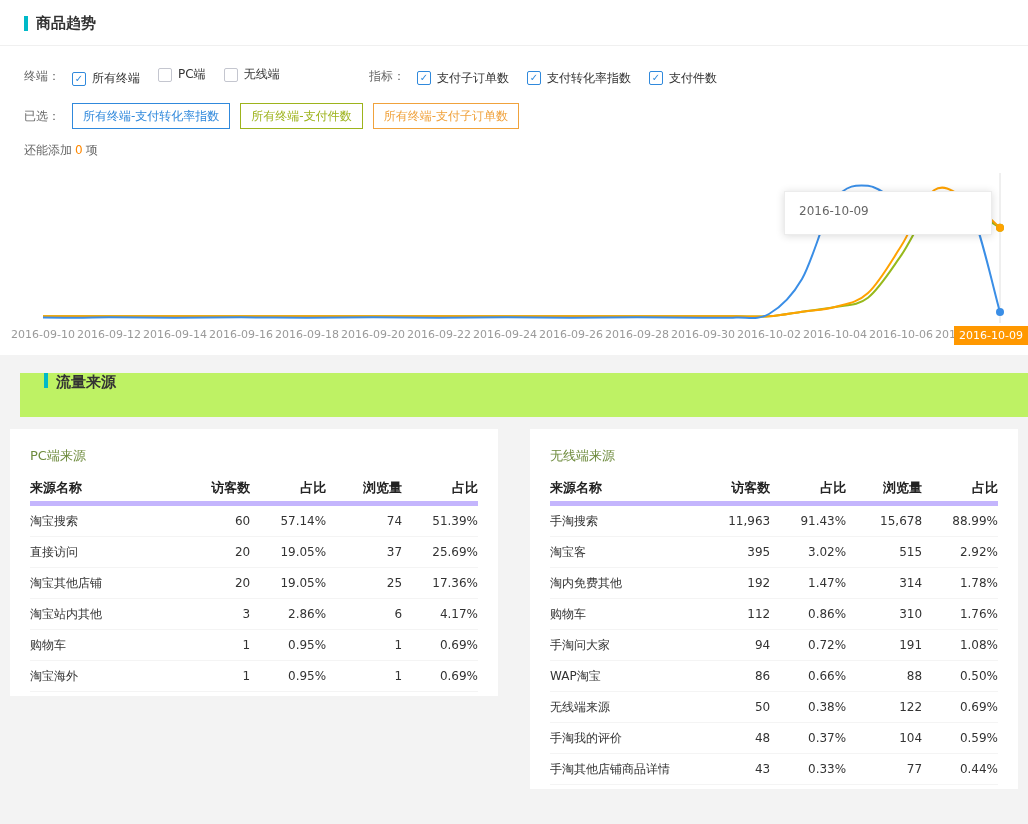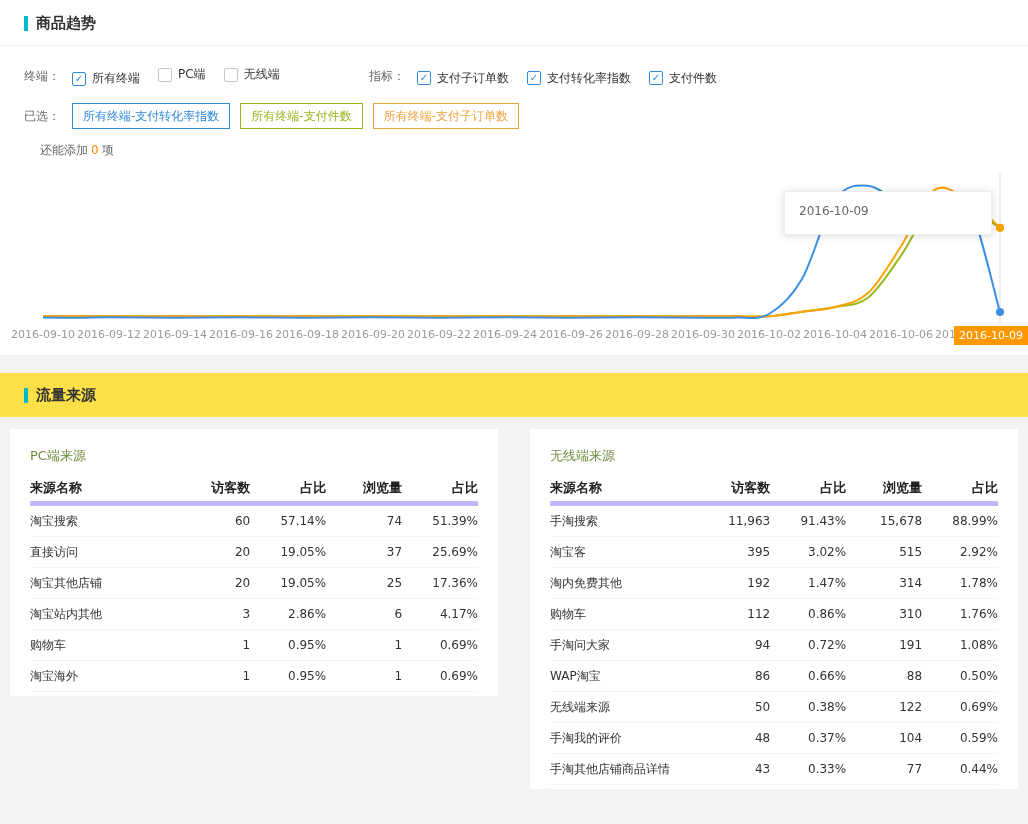--- a/index.html
+++ b/index.html
@@ -25,39 +25,39 @@
   .chk { display:inline-flex; align-items:center; margin-right:18px; cursor:pointer; font-size:12px; color:#333; }
   .box { width:14px; height:14px; border:1px solid #c4c6cf; border-radius:2px; background:#fff;
          display:inline-flex; align-items:center; justify-content:center; font-size:10px; color:#fff;
          margin-right:6px; line-height:1; }
   .box.on { border-color:#3089dc; color:#3089dc; font-weight:bold; }
 
   
   .selected-row { display:flex; align-items:center; padding:16px 24px 0; }
   .tag { display:inline-block; border:1px solid; padding:5px 10px; font-size:12px; margin-right:10px;
          background:#fff; cursor:pointer; line-height:1.2; }
-  .remaining { padding:13px 40px 0; font-size:12px; color:#666; }
+  .remaining { padding:13px 24px 0; font-size:12px; color:#666; }
   .orange-num { color:#ff8800; margin:0 3px; }
 
   
   .chart-wrap { position:relative; height:192px; margin-top:4px; }
   .chart-wrap svg { position:absolute; top:0; left:0; }
   .x-axis { position:absolute; top:163px; left:0; width:1028px; height:22px; }
   .xlab { position:absolute; top:2px; width:84px; margin-left:-42px; text-align:center;
           font-size:11px; color:#999; white-space:nowrap; }
   .xlab-badge { position:absolute; top:0; right:0; background:#ff9800; color:#fff; font-size:11px;
                 padding:3px 5px; white-space:nowrap; }
   .tooltip { position:absolute; top:28px; right:36px; width:208px; background:#fff;
              border:1px solid #ececec; box-shadow:0 1px 8px rgba(0,0,0,.15); padding:12px 14px; z-index:5; }
   .tt-date { color:#666; font-size:12px; margin-bottom:4px; }
   .tt-row { font-size:12px; margin-top:9px; white-space:nowrap; }
   .tt-val { font-weight:bold; margin-left:4px; }
 
   
-  .strip { display:flex; align-items:center; background:#fde047; height:44px; margin-top:18px; padding:0 24px; }
+  .strip { display:flex; background:#bef264; height:44px; margin-top:18px; padding:0 24px;margin-left:20px; }
   .strip .sec-title { font-size:15px; }
   .tables { display:flex; gap:32px; padding:12px 10px 0; align-items:flex-start; }
   .tcard { flex:1; padding:14px 20px 4px; }
   .sub-title { font-size:13px; color:#6e8b3d; font-weight:normal; margin:4px 0 10px; }
   .trow { display:flex; height:31px; align-items:center; border-bottom:1px solid #f4f4f4; }
   .trow.thead { border-bottom:5px solid #c4b5fd; }
   .thead .tcell { font-weight:bold; color:#222; font-size:13px; }
   .tcell { font-size:12px; color:#333; overflow:hidden; white-space:nowrap; }
   .c0 { flex:1.9; text-align:left; }
   .c1,.c2,.c3,.c4 { flex:1; text-align:right; }

